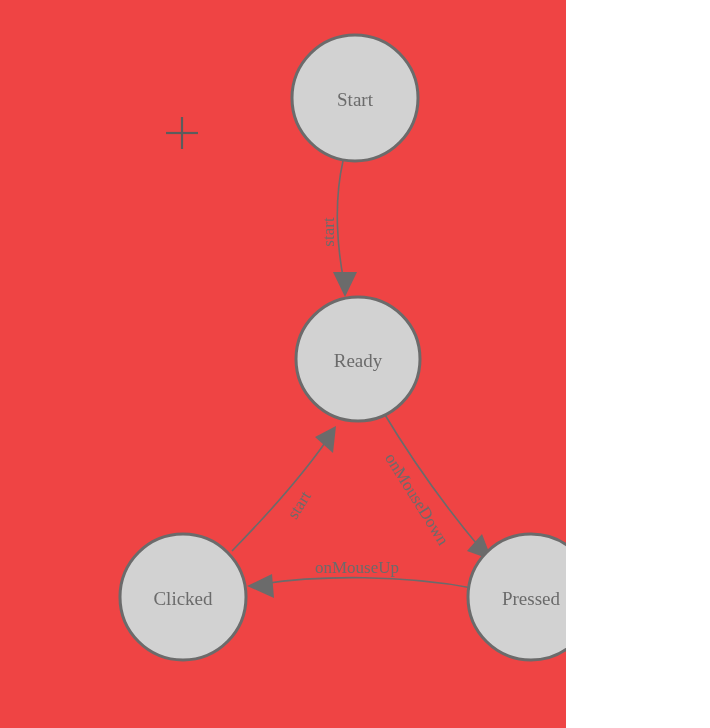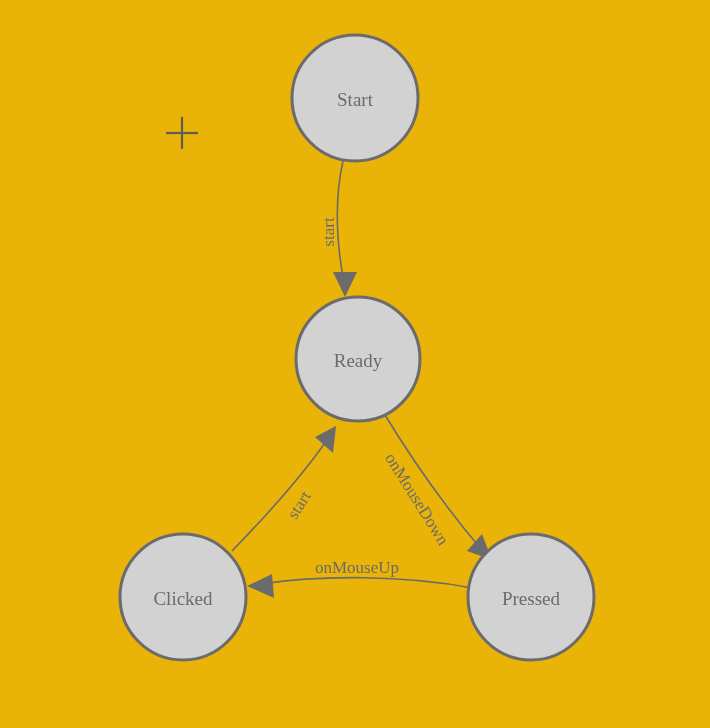--- a/index.html
+++ b/index.html
@@ -5,23 +5,23 @@
   html, body {
     margin: 0;
     padding: 0;
     background: #ffffff;
   }
   body {
     font-family: "Liberation Serif", "DejaVu Serif", serif;
   }
   #canvas-wrap {
     position: relative;
-    width: 710px;
+    width: 566px;
     height: 728px;
-    background: #eab308;
+    background: #ef4444;
     overflow: hidden;
   }
   svg#diagram {
     position: absolute;
     left: 0;
     top: 0;
     width: 710px;
     height: 728px;
     display: block;
   }

